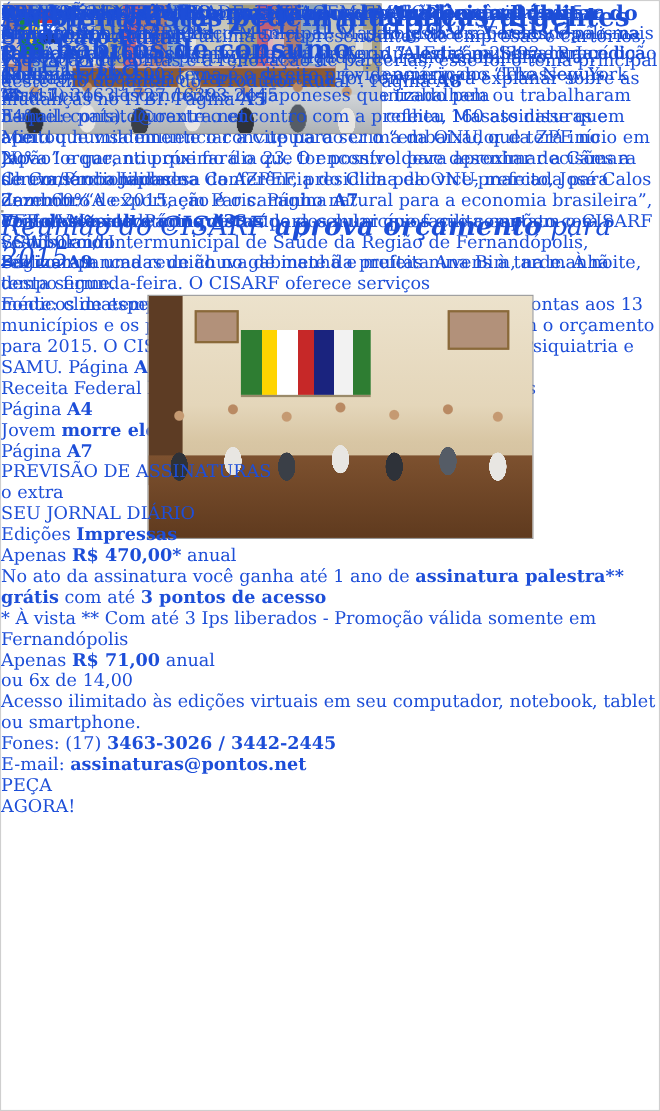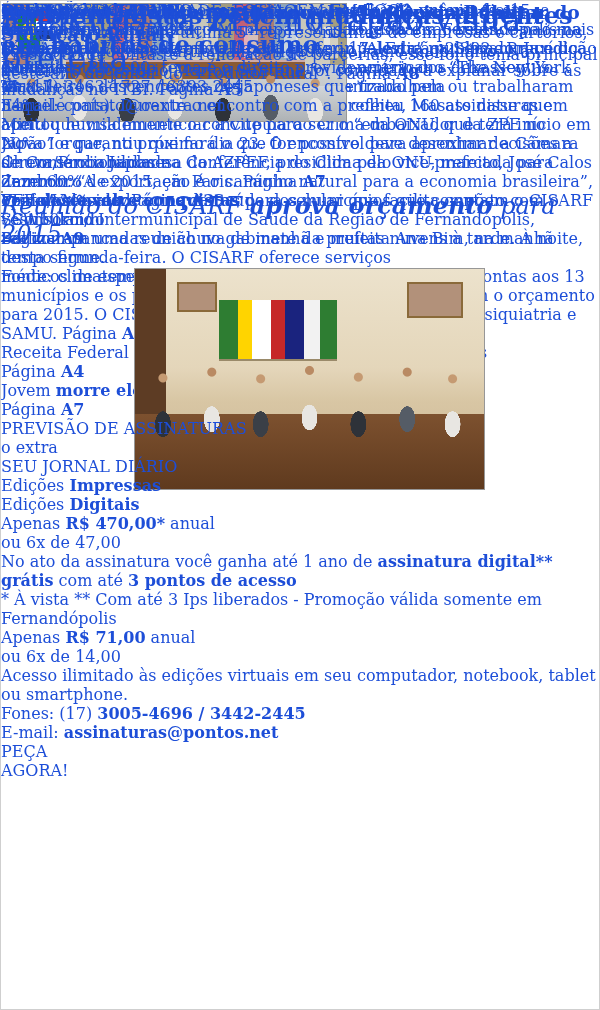--- a/index.html
+++ b/index.html
@@ -452,49 +452,47 @@
           <div class="pt"></div>
         </div>
       <div class="paper p3">
           <div class="ph"></div>
           <div class="pr" style="background:#1f9e50;"></div>
           <div class="pt"></div>
         </div>
     </div>
 
     <div class="badge badge1"><span>Edições </span><b>Impressas</b></div>
-    <div class="badge badge2"><span>Edições </span><b>Digitais</b></div>
 
     <div class="price-block pb1">
       <div class="price-l1"><span>Apenas </span><b>R$ 470,00*</b><span> anual</span></div>
-      <div class="price-big"><span class="ou">ou</span> <span class="inst">6x de</span> <span class="val">47</span><span class="cents">,00</span></div>
-    </div>
-
-    <div class="note1"><span>No ato da assinatura você ganha até 1 ano de </span><b>assinatura digital**</b><span> </span><b>grátis</b><span> com até </span><b>3 pontos de acesso</b></div>
+    </div>
+
+    <div class="note1"><span>No ato da assinatura você ganha até 1 ano de </span><b>assinatura palestra**</b><span> </span><b>grátis</b><span> com até </span><b>3 pontos de acesso</b></div>
     <div class="fineprint">* À vista  ** Com até 3 Ips liberados - Promoção válida somente em Fernandópolis</div>
 
     <div class="devices">
       <div class="monitor">
           <div class="scr"></div>
         </div>
       <div class="tab">
           <div class="scr"></div>
         </div>
       <div class="ph2">
           <div class="scr"></div>
         </div>
     </div>
 
     <div class="price-block pb2">
       <div class="price-l1"><span>Apenas </span><b>R$ 71,00</b><span> anual</span></div>
       <div class="price-big"><span class="ou">ou</span> <span class="inst">6x de</span> <span class="val">14</span><span class="cents">,00</span></div>
     </div>
 
     <div class="note2">Acesso ilimitado às edições virtuais em seu computador, notebook, tablet ou smartphone.</div>
-    <div class="phones"><span>Fones: (17) </span><b>3005-4696 / 3442-2445</b></div>
+    <div class="phones"><span>Fones: (17) </span><b>3463-3026 / 3442-2445</b></div>
     <div class="email"><span>E-mail: </span><b>assinaturas@pontos.net</b></div>
 
     <div class="burst">
       <div class="b r0"></div>
         <div class="b r1"></div>
         <div class="b r2"></div>
         <div class="b r3"></div>
       <div class="burst-text"><span><span>PEÇA</span><br><span>AGORA!</span></span></div>
     </div>
   </div>

